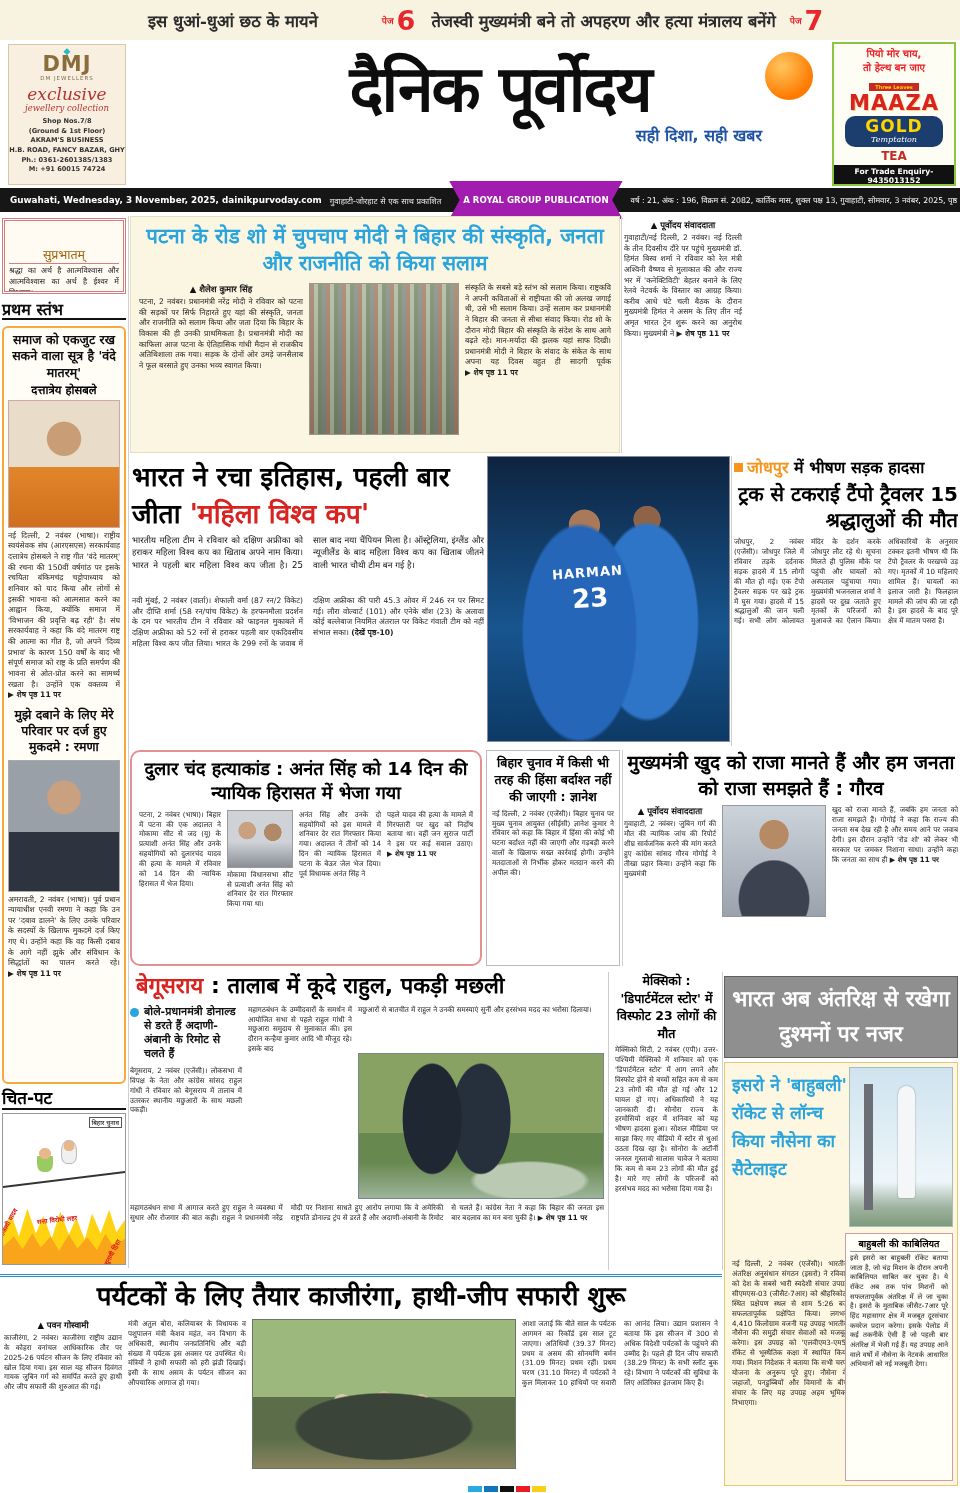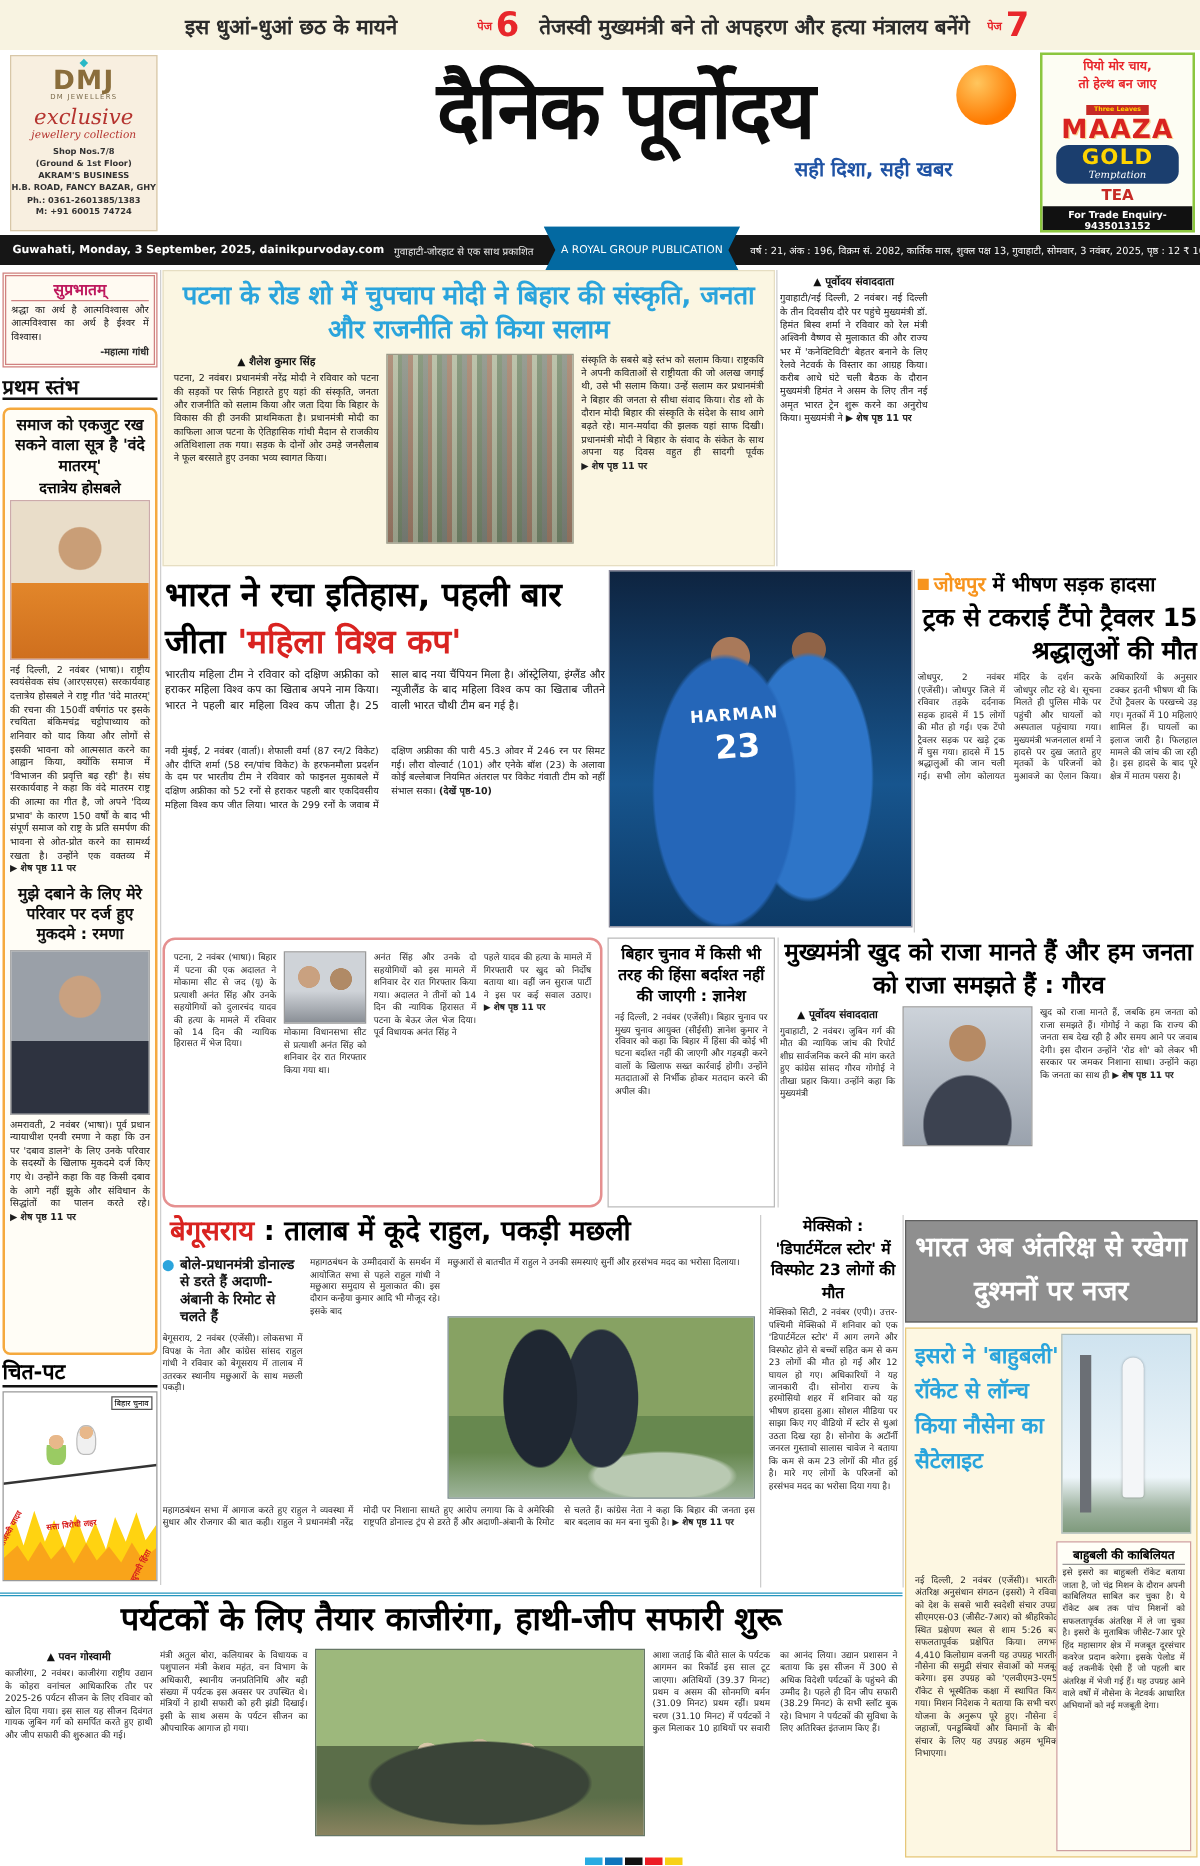--- a/index.html
+++ b/index.html
@@ -39,27 +39,27 @@
   .maaza-gold { margin:2px auto 0; width:98px; border-radius:10px; background:#1b3e6e; padding:2px 0 3px; }
   .maaza-gold-txt { color:#ffd400; font-weight:900; font-size:17px; line-height:1; letter-spacing:1px; }
   .maaza-tempt { color:#fff; font-family:"DejaVu Serif", serif; font-style:italic; font-size:8px;text-align:center; }
   .maaza-tea { color:#c62a25; font-weight:900; font-size:12px; margin-top:2px; }
   .maaza-enquiry { background:#111; color:#fff; font-size:7.6px; font-weight:700; padding:2px 0; margin-top:2px; }
 
   
   .dateline { left:0; top:188px; width:960px; height:24px; background:#161616; display:flex; align-items:center; padding:0 10px; gap:8px; }
   .dl-left { color:#fff; font-size:8.8px; font-weight:700; white-space:nowrap; }
   .dl-left-hi { color:#eee; font-size:8px; font-weight:400; white-space:nowrap; }
-  .dl-ribbon { background:#0369a1; color:#fff; font-size:8.6px; font-weight:400; padding:14px 14px; white-space:nowrap;
+  .dl-ribbon { background:#a21caf; color:#fff; font-size:8.6px; font-weight:700; padding:14px 14px; white-space:nowrap;
                clip-path:polygon(0 0,100% 0,94% 50%,100% 100%,0 100%,6% 50%); }
   .dl-right { color:#fff; font-size:7.8px; white-space:nowrap; }
 
   
   .supra { left:2px; top:218px; width:124px; height:76px; border:3px double #d08080; background:#fffaf2; padding:2px 4px; text-align:center; overflow:hidden; }
-  .supra-title { color:#be185d; font-weight:700; font-size:12.5px; border-bottom:1px solid #d08080; }
+  .supra-title { color:#a16207; font-weight:400; font-size:12.5px; border-bottom:1px solid #d08080;margin-top:23px; }
   .supra-text { font-size:7.8px; text-align:justify; margin-top:2px; line-height:1.4; color:#222; }
   .supra-author { font-size:7.8px; font-weight:700; text-align:right; color:#222; }
   .pratham { left:2px; top:298px; width:124px; height:22px; font-size:16px; font-weight:900; color:#0e0e0e; border-bottom:2.5px solid #111; }
   .hos-box { left:2px; top:326px; width:124px; height:758px; border:2px solid #f5a93e; border-radius:6px; background:#fffdf6; padding:4px; overflow:hidden; }
   .hos-hl { font-size:12.5px; font-weight:900; text-align:center; line-height:1.3; color:#0e0e0e; }
   .hos-sub { font-size:11.5px; font-weight:700; text-align:center; margin:1px 0 3px; }
   .ph-hosabale { width:100%; height:128px; background:radial-gradient(circle at 50% 30%, #c99e77 16%, rgba(0,0,0,0) 17%), linear-gradient(180deg,#e9ddc9 0 52%, #e2862a 52%, #cf6f1e); border:1px solid #caa; }
   .ph-ramana { width:100%; height:132px; background:radial-gradient(circle at 50% 28%, #c9a180 15%, rgba(0,0,0,0) 16%), linear-gradient(180deg,#9aa0a8 0 55%, #2e3340 55%); border:1px solid #aaa; }
   .chitpat { left:2px; top:1088px; width:124px; height:180px; }
   .chitpat-title { font-size:17px; font-weight:900; border-bottom:2px solid #111; line-height:1.2; }
@@ -204,21 +204,21 @@
     <div class="maaza-brand">MAAZA</div>
     <div class="maaza-gold">
       <div class="maaza-gold-txt">GOLD</div>
       <div class="maaza-tempt">Temptation</div>
     </div>
     <div class="maaza-tea">TEA</div>
     <div class="maaza-enquiry">For Trade Enquiry- 9435013152</div>
   </div>
 
   <div class="abs dateline">
-    <span class="dl-left">Guwahati, Monday, 3 September, 2025, dainikpurvoday.com</span>
+    <span class="dl-left">Guwahati, Wednesday, 3 November, 2025, dainikpurvoday.com</span>
     <span class="dl-left-hi">गुवाहाटी-जोरहाट से एक साथ प्रकाशित</span>
     <span class="dl-ribbon">A ROYAL GROUP PUBLICATION</span>
     <span class="dl-right">वर्ष : 21, अंक : 196, विक्रम सं. 2082, कार्तिक मास, शुक्ल पक्ष 13, गुवाहाटी, सोमवार, 3 नवंबर, 2025, पृष्ठ : 12  ₹ 10.00</span>
   </div>
 
   <div class="abs supra">
     <div class="supra-title">सुप्रभातम्</div>
     <div class="supra-text">श्रद्धा का अर्थ है आत्मविश्वास और आत्मविश्वास का अर्थ है ईश्वर में विश्वास।</div>
     <div class="supra-author">-महात्मा गांधी</div>
   </div>
@@ -301,20 +301,21 @@
   <div class="abs jodh">
     <div class="jodh-kicker">
       <span class="jodh-sq"></span>
       <span><span class="jodh-org">जोधपुर</span><span> में भीषण सड़क हादसा</span></span>
     </div>
     <div class="jodh-hl">ट्रक से टकराई टैंपो ट्रैवलर 15 श्रद्धालुओं की मौत</div>
     <div class="jodh-body bt-sm">जोधपुर, 2 नवंबर (एजेंसी)। जोधपुर जिले में रविवार तड़के दर्दनाक सड़क हादसे में 15 लोगों की मौत हो गई। एक टेंपो ट्रैवलर सड़क पर खड़े ट्रक में घुस गया। हादसे में 15 श्रद्धालुओं की जान चली गई। सभी लोग कोलायत मंदिर के दर्शन करके जोधपुर लौट रहे थे। सूचना मिलते ही पुलिस मौके पर पहुंची और घायलों को अस्पताल पहुंचाया गया। मुख्यमंत्री भजनलाल शर्मा ने हादसे पर दुख जताते हुए मृतकों के परिजनों को मुआवजे का ऐलान किया। अधिकारियों के अनुसार टक्कर इतनी भीषण थी कि टेंपो ट्रैवलर के परखच्चे उड़ गए। मृतकों में 10 महिलाएं शामिल हैं। घायलों का इलाज जारी है। फिलहाल मामले की जांच की जा रही है। इस हादसे के बाद पूरे क्षेत्र में मातम पसरा है।</div>
   </div>
 
   <div class="abs dular">
+    <div class="dular-hl">दुलार चंद हत्याकांड : अनंत सिंह को 14 दिन की न्यायिक हिरासत में भेजा गया</div>
     <div class="dular-row">
       <div class="bt-sm" style="width:82px">पटना, 2 नवंबर (भाषा)। बिहार में पटना की एक अदालत ने मोकामा सीट से जद (यू) के प्रत्याशी अनंत सिंह और उनके सहयोगियों को दुलारचंद यादव की हत्या के मामले में रविवार को 14 दिन की न्यायिक हिरासत में भेज दिया।</div>
       <div style="width:66px">
         <div class="ph-dular photo"></div>
         <div class="bt-sm" style="margin-top:2px">मोकामा विधानसभा सीट से प्रत्याशी अनंत सिंह को शनिवार देर रात गिरफ्तार किया गया था।</div>
       </div>
       <div class="bt-sm" style="width:82px">अनंत सिंह और उनके दो सहयोगियों को इस मामले में शनिवार देर रात गिरफ्तार किया गया। अदालत ने तीनों को 14 दिन की न्यायिक हिरासत में पटना के बेऊर जेल भेज दिया। पूर्व विधायक अनंत सिंह ने</div>
       <div class="bt-sm" style="flex:1">
         <span>पहले यादव की हत्या के मामले में गिरफ्तारी पर खुद को निर्दोष बताया था। वहीं जन सुराज पार्टी ने इस पर कई सवाल उठाए।</span>
         <span class="more">▶ शेष पृष्ठ 11 पर</span>

